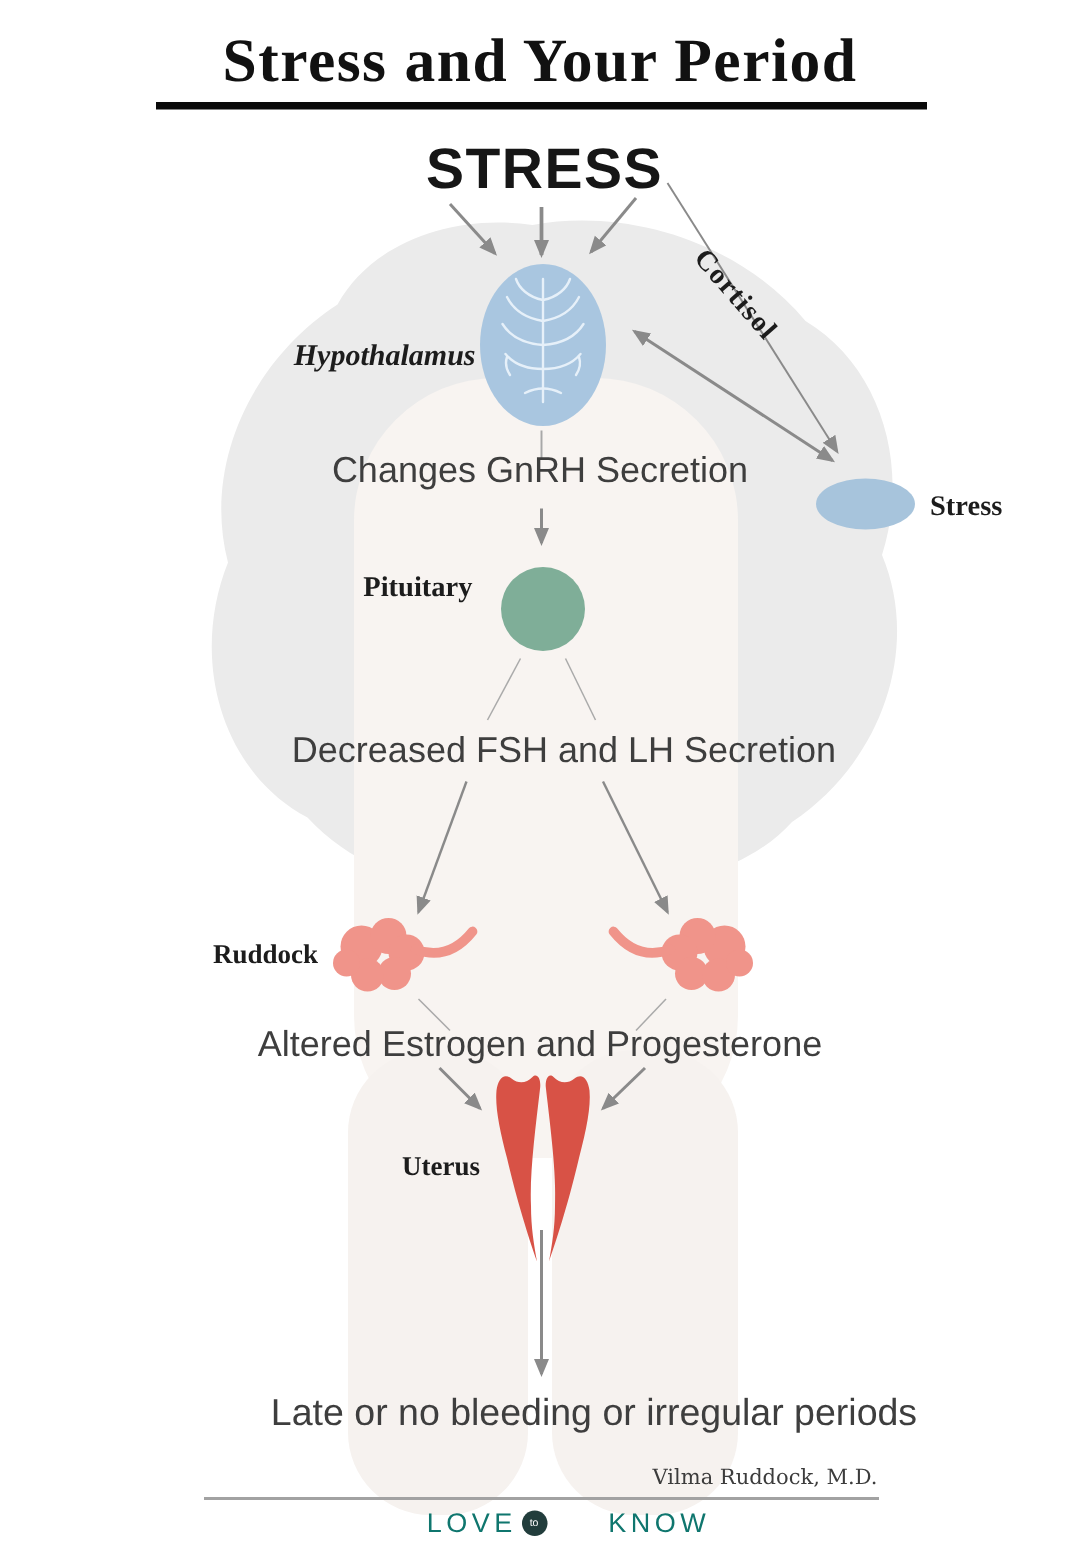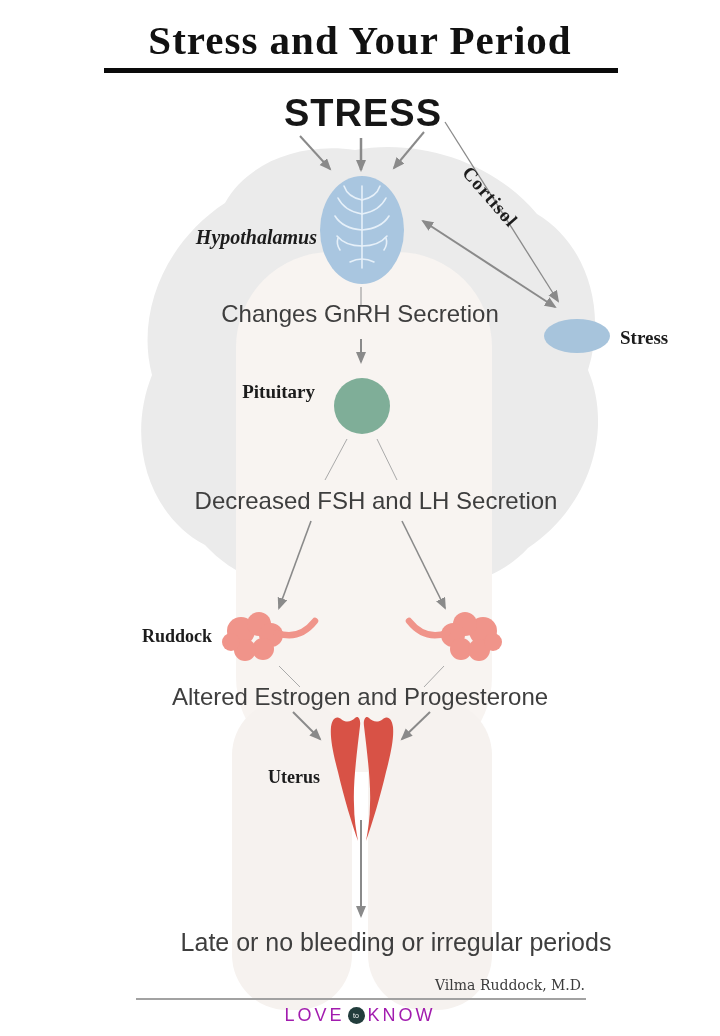--- a/index.html
+++ b/index.html
@@ -30,21 +30,21 @@
   #flow-gnrh{top:300px;}
   #flow-fsh{top:487px;padding-left:16px;}
   #flow-estrogen{top:683px;}
   #flow-outcome{top:928px;font-size:25px;padding-left:36px;}
   
   .author{right:135px;top:977px;font-family:"DejaVu Serif",serif;
           font-size:14px;color:#3c3c3c;}
   .footer-line{left:136px;top:998px;width:450px;height:2px;background:#a2a2a2;}
   .brand{left:0;top:1005px;width:720px;display:flex;justify-content:center;
          align-items:center;gap:3px;}
-  .brand-word{color:#a21caf;font-size:18px;letter-spacing:3px;font-weight:400;}
+  .brand-word{color:#0f766e;font-size:18px;letter-spacing:3px;font-weight:400;margin-left:38px;}
   .brand-dot{width:17px;height:17px;border-radius:50%;background:#223d3c;color:#ffffff;
              font-size:7px;display:flex;align-items:center;justify-content:center;
              letter-spacing:0;}
   svg{position:absolute;left:0;top:0;}
 </style>
 </head>
 <body>
 
 <div class="canvas">
 

